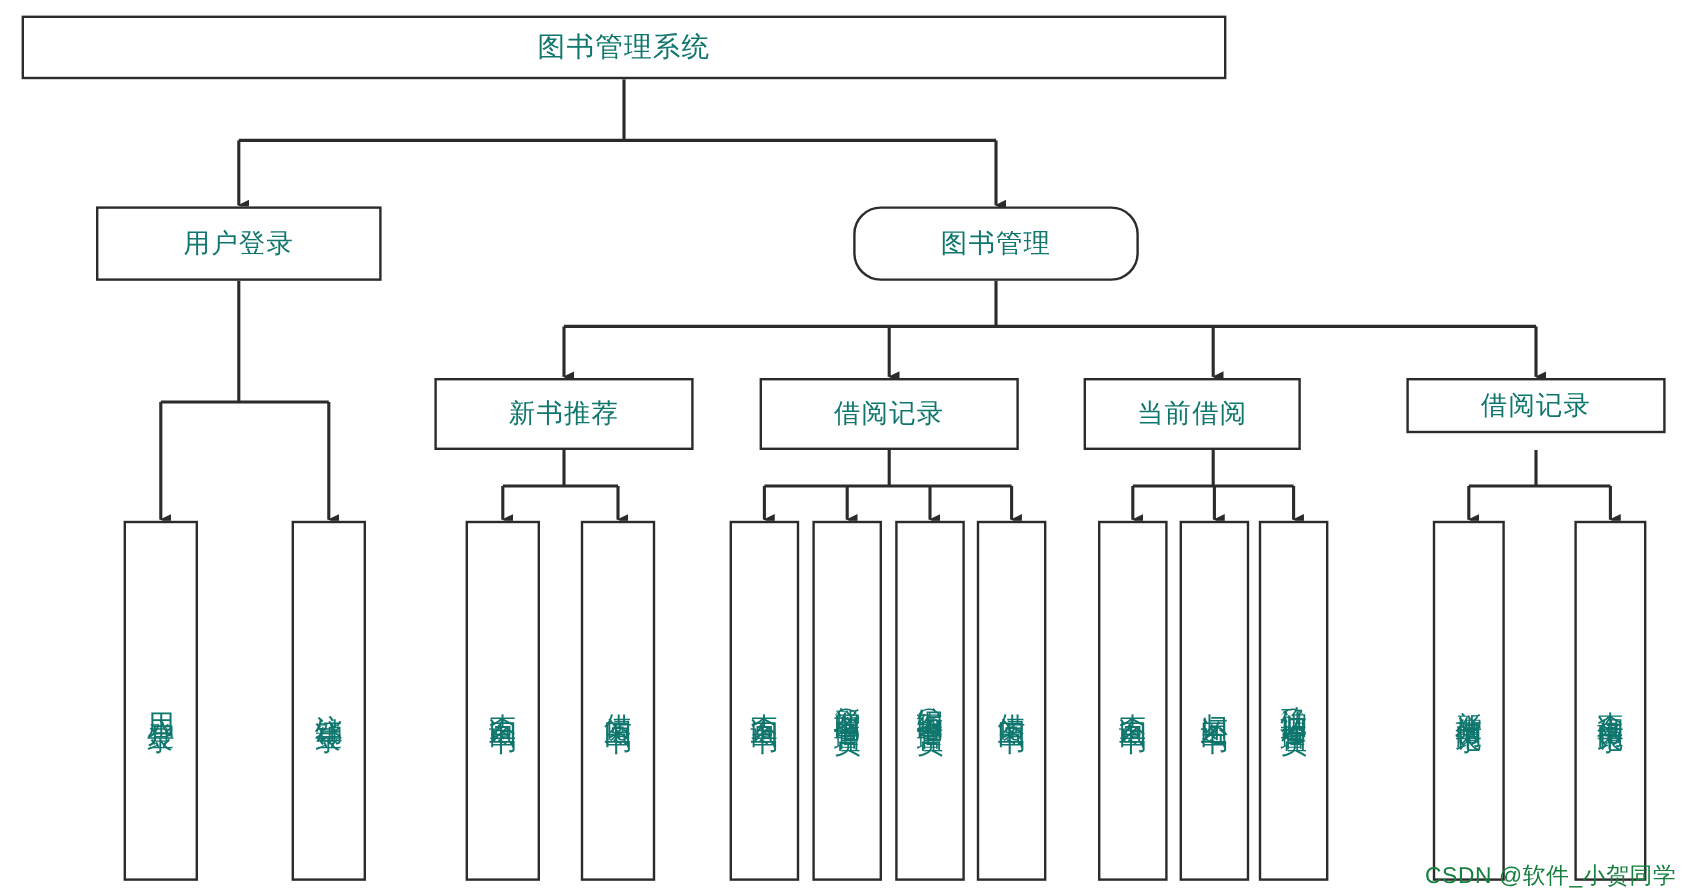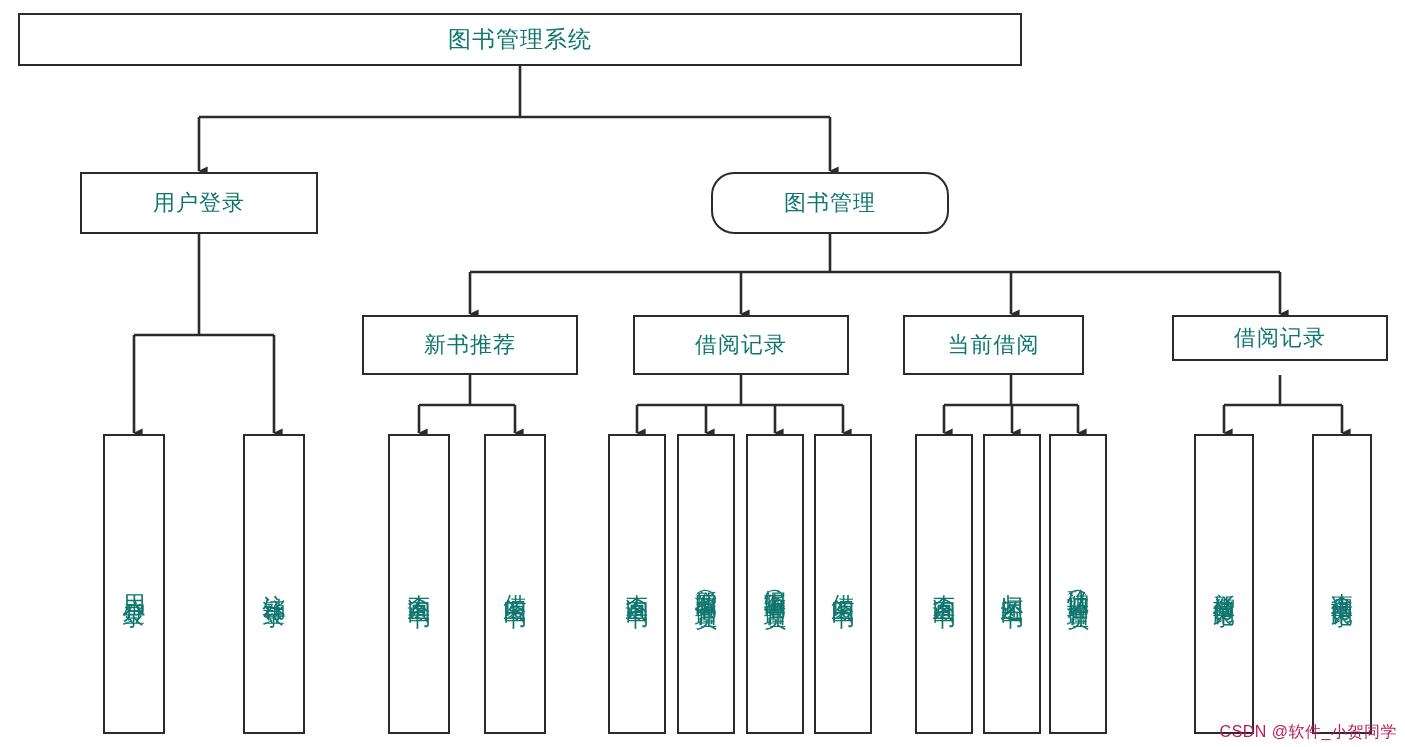--- a/index.html
+++ b/index.html
@@ -48,22 +48,22 @@
     letter-spacing:4px;
     line-height:1;
     white-space:nowrap;
   }
   .node.vert.tall .label{letter-spacing:3px;font-size:22px;}
 
   .watermark{
     position:absolute;
     right:8px;
     bottom:4px;
-    font-size:16px;
-    color:#be185d;
+    font-size:19px;
+    color:#15803d;
     letter-spacing:0.5px;
     white-space:nowrap;
     user-select:none;
   }
 </style>
 </head>
 <body>
 
 <div id="diagram-root">
   <svg class="edges" viewBox="0 0 1405 747">

